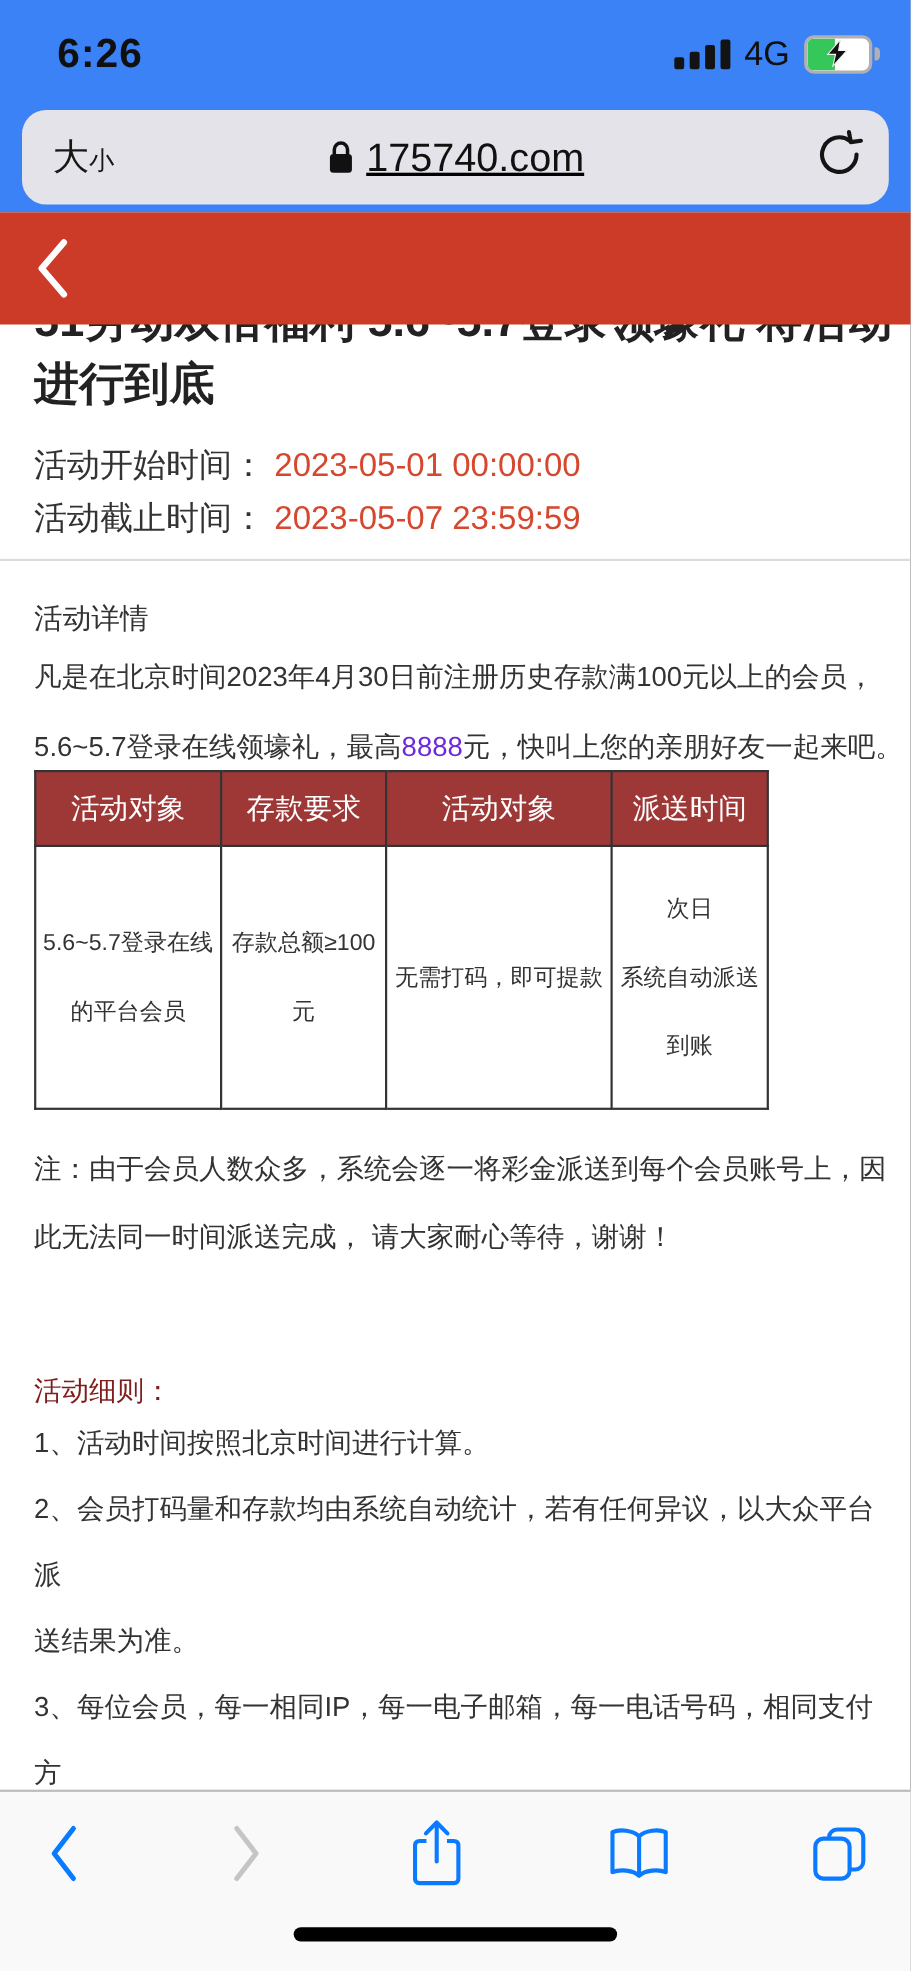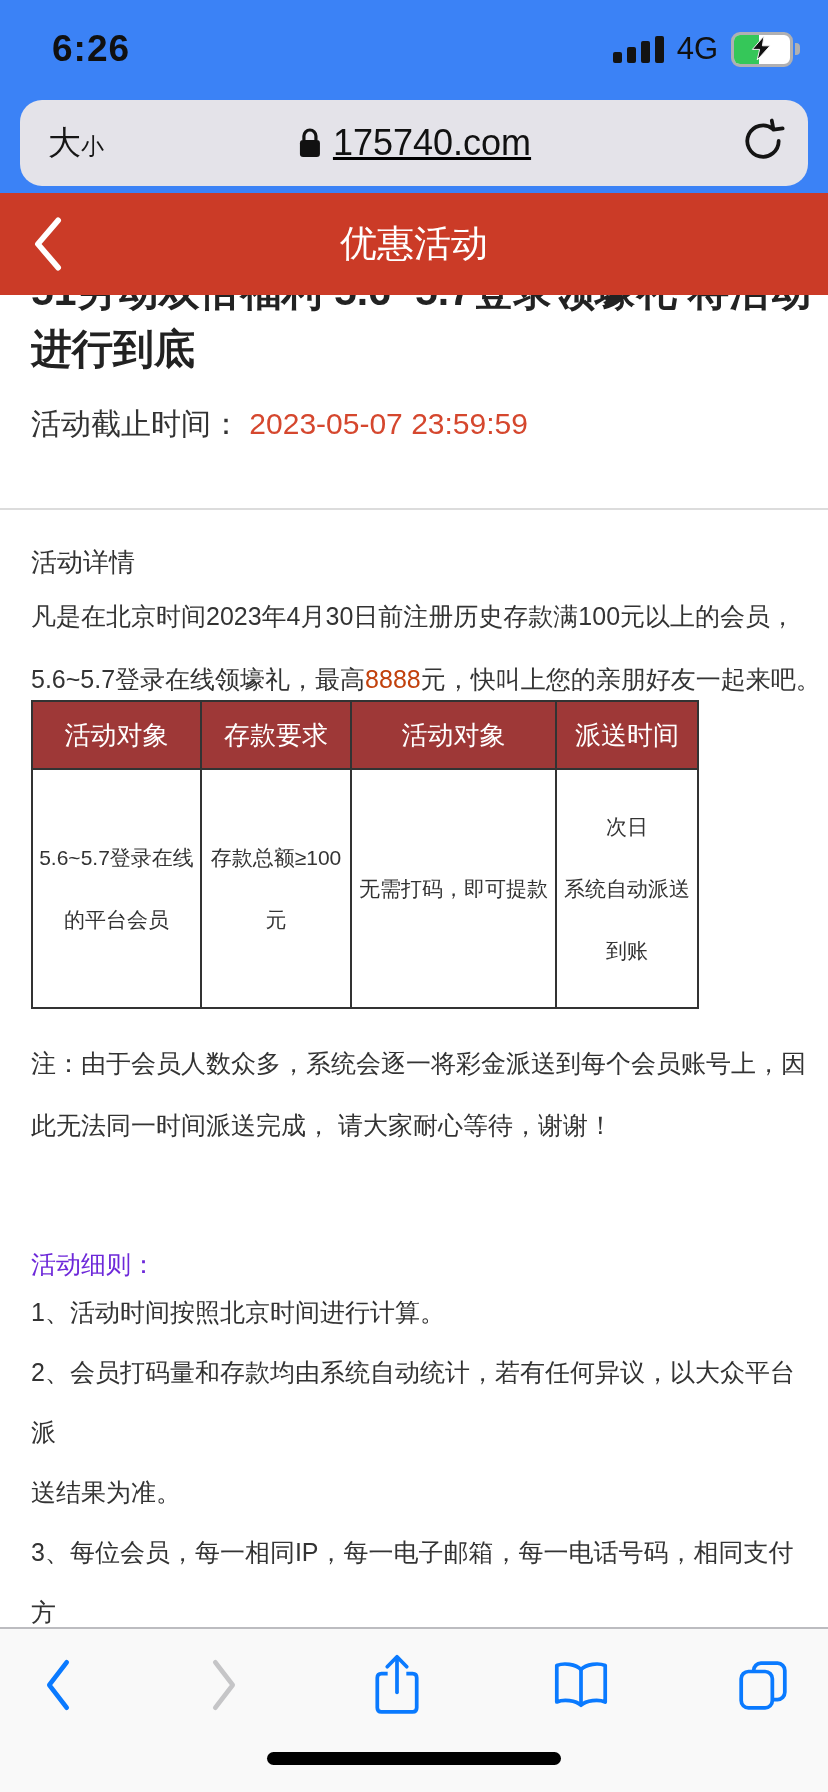--- a/index.html
+++ b/index.html
@@ -42,32 +42,32 @@
   
   .content{position:absolute;top:0;left:0;right:0;z-index:1;}
   .heading{position:absolute;top:262px;left:31px;margin:0;font-size:41px;line-height:58px;
            font-weight:700;color:#222;white-space:pre-line;}
   .dates{position:absolute;top:400px;left:31px;font-size:30px;line-height:48px;color:#333;}
   .dates .red{color:#d5472e;}
   .divider{position:absolute;top:508px;left:0;right:0;height:2px;background:#dcdcdc;}
   .details-heading{position:absolute;top:545px;left:31px;font-size:26px;color:#333;}
   .intro{position:absolute;top:585px;left:31px;font-size:25px;line-height:63px;color:#333;
          white-space:nowrap;}
-  .intro .hl{color:#c2410c;}
+  .intro .hl{color:#6d28d9;}
 
   table.promo{position:absolute;top:700px;left:31px;width:666px;border-collapse:collapse;
               table-layout:fixed;}
   table.promo th{background:#9e3837;color:#fff;font-weight:400;font-size:26px;height:64px;
                  border:2px solid #333;}
   table.promo td{height:237px;border:2px solid #333;text-align:center;vertical-align:middle;
                  font-size:21px;line-height:62px;color:#333;white-space:pre-line;padding:0 4px;}
 
   .note{position:absolute;top:1032px;left:31px;width:782px;font-size:25px;line-height:62px;
         color:#333;white-space:pre-line;}
-  .rules-heading{position:absolute;top:1248px;left:31px;font-size:25px;color:#6d28d9;}
+  .rules-heading{position:absolute;top:1248px;left:31px;font-size:25px;color:#7f1d1d;}
   .rules{position:absolute;top:1282px;left:31px;width:782px;}
   .rules p{margin:0;font-size:25px;line-height:60px;color:#333;white-space:pre-line;}
 
   
   .toolbar{position:absolute;top:1627px;bottom:0;left:0;right:0;background:#f9f9f9;
            border-top:2px solid #bcbcc0;z-index:6;}
   .toolbar-icons{position:absolute;top:18px;left:38px;right:38px;height:76px;display:flex;
                  justify-content:space-between;align-items:center;}
   .tb-btn{display:flex;align-items:center;justify-content:center;}
   .home-indicator{position:absolute;bottom:27px;left:50%;transform:translateX(-50%);
@@ -117,20 +117,21 @@
         </svg>
       </span>
     </div>
   </div>
 
   <div class="content">
     <h1 class="heading">51劳动双倍福利 5.6~5.7登录领壕礼 将活动
 进行到底</h1>
 
     <div class="dates">
+      <div><span>活动开始时间：</span> <span class="red">2023-05-01 00:00:00</span></div>
       <div><span>活动截止时间：</span> <span class="red">2023-05-07 23:59:59</span></div>
     </div>
 
     <div class="divider"></div>
 
     <div class="details-heading">活动详情</div>
 
     <div class="intro">
       <div>凡是在北京时间2023年4月30日前注册历史存款满100元以上的会员，</div>
       <div><span>5.6~5.7登录在线领壕礼，最高</span><span class="hl">8888</span><span>元，快叫上您的亲朋好友一起来吧。</span></div>
@@ -176,21 +177,20 @@
 账号行为，公司保留取消或收回会员优惠彩金的权利。</p>
     </div>
   </div>
 
   <div class="nav-bar">
     <span class="nav-back">
       <svg width="36" height="54" viewBox="0 0 20 32">
         <path d="M16 2 L4 16 L16 30" fill="none" stroke="#fff" stroke-width="3.4" stroke-linecap="round" stroke-linejoin="round"></path>
       </svg>
     </span>
-    <span class="nav-title">优惠活动</span>
   </div>
 
   <div class="toolbar">
     <div class="toolbar-icons">
       <span class="tb-btn">
         <svg width="40" height="56" viewBox="0 0 20 32">
           <path d="M15 3 L5 16 L15 29" fill="none" stroke="#0a7aff" stroke-width="2.6" stroke-linecap="round" stroke-linejoin="round"></path>
         </svg>
       </span>
       <span class="tb-btn">

